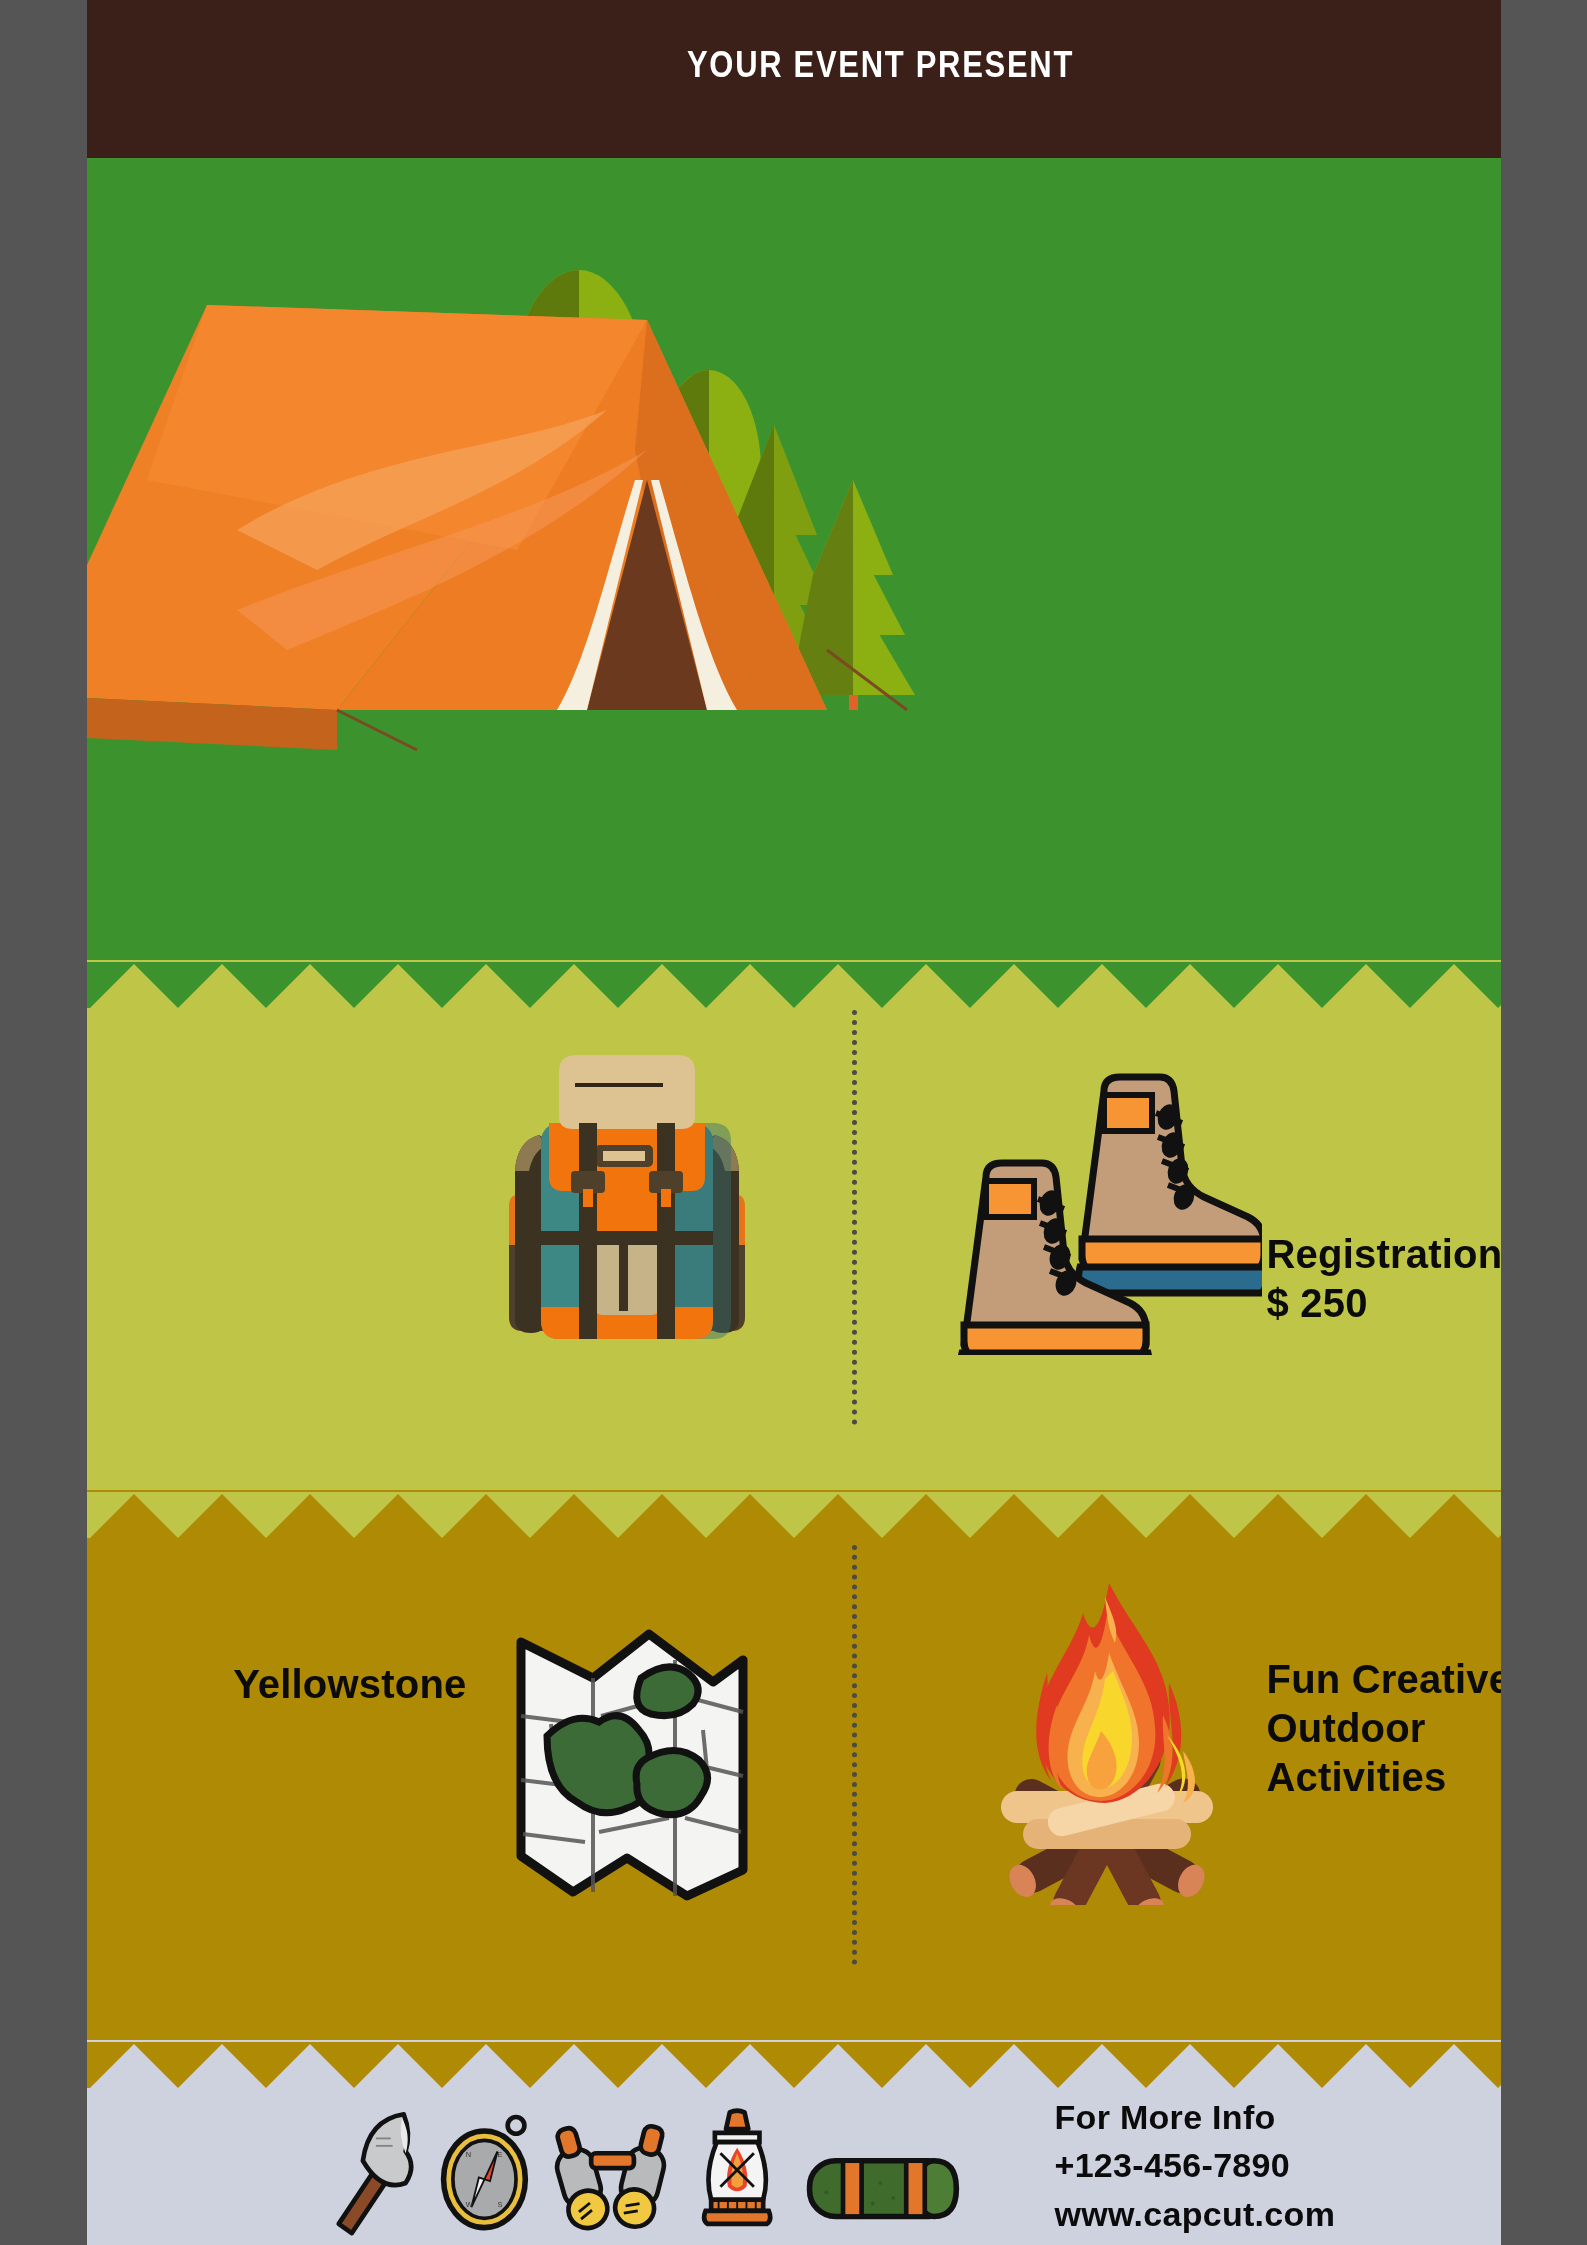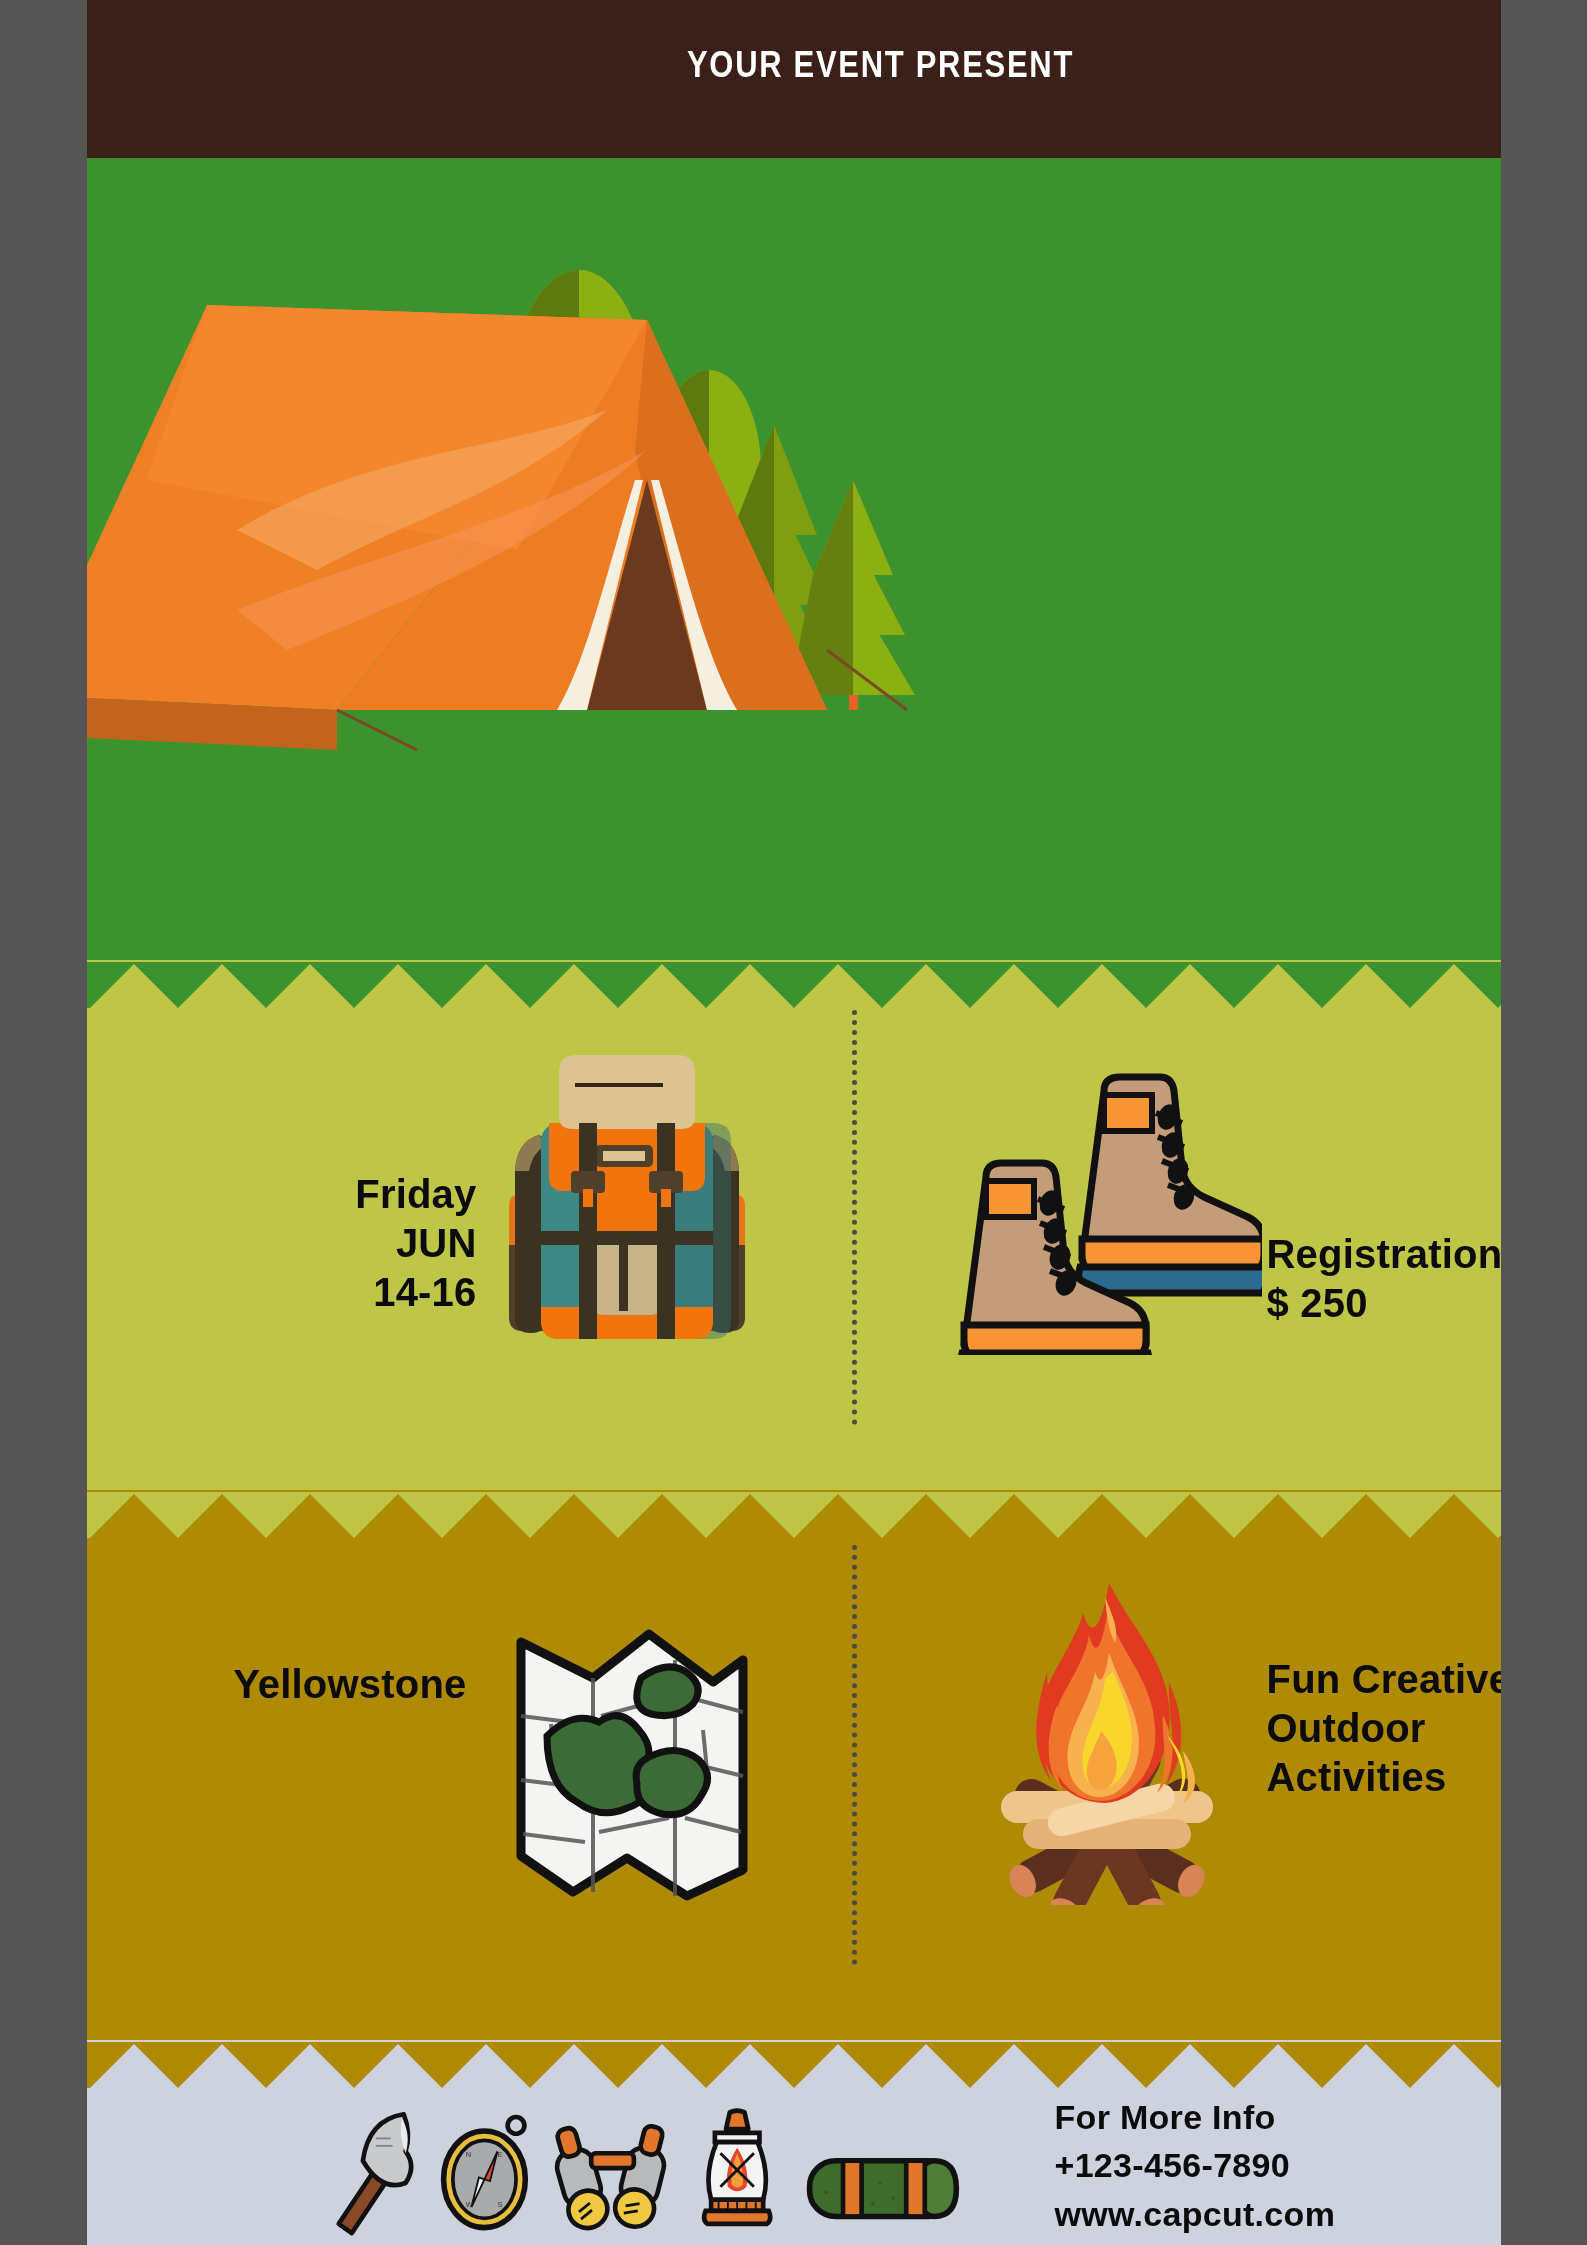--- a/index.html
+++ b/index.html
@@ -175,25 +175,20 @@
       <path d="M250,560 L330,600" stroke="#7A4A22" stroke-width="3" fill="none"></path>
       <path d="M740,500 L820,560" stroke="#7A4A22" stroke-width="3" fill="none"></path>
     </g>
   </svg>
 
 
   <svg class="zig zig-2" viewBox="0 0 1587 46" preserveAspectRatio="none">
     <path d="M0,46 L0,0 L1587,0 L1587,46 L1543,2 L1499,46 L1455,2 L1411,46 L1367,2 L1323,46 L1279,2 L1235,46 L1191,2 L1147,46 L1103,2 L1059,46 L1015,2 L971,46 L927,2 L883,46 L839,2 L795,46 L751,2 L707,46 L663,2 L619,46 L575,2 L531,46 L487,2 L443,46 L399,2 L355,46 L311,2 L267,46 L223,2 L179,46 L135,2 L91,46 L47,2 L3,46 Z" fill="#3C932E"></path>
   </svg>
 
-  <div class="cell c1-text cell-text t-right">
-    <div>Friday</div>
-    <div>JUN</div>
-    <div>14-16</div>
-  </div>
 
   <svg class="cell c1-art" viewBox="0 0 260 320">
 
     <path d="M20,150 q-8,0 -8,12 l0,110 q0,14 14,14 l40,0 l0,-136 Z" fill="#E8741A"></path>
     <path d="M12,200 l62,0 l0,86 l-48,0 q-14,0 -14,-14 Z" fill="#4E402A"></path>
     <path d="M240,150 q8,0 8,12 l0,110 q0,14 -14,14 l-40,0 l0,-136 Z" fill="#E8741A"></path>
     <path d="M248,200 l-62,0 l0,86 l48,0 q14,0 14,-14 Z" fill="#4E402A"></path>
 
     <path d="M42,90 q-22,6 -24,36 l0,148 q0,14 16,14 q16,0 16,-16 l0,-140 q0,-22 12,-30 Z" fill="#3C3222"></path>
     <path d="M218,90 q22,6 24,36 l0,148 q0,14 -16,14 q-16,0 -16,-16 l0,-140 q0,-22 -12,-30 Z" fill="#3C3222"></path>

